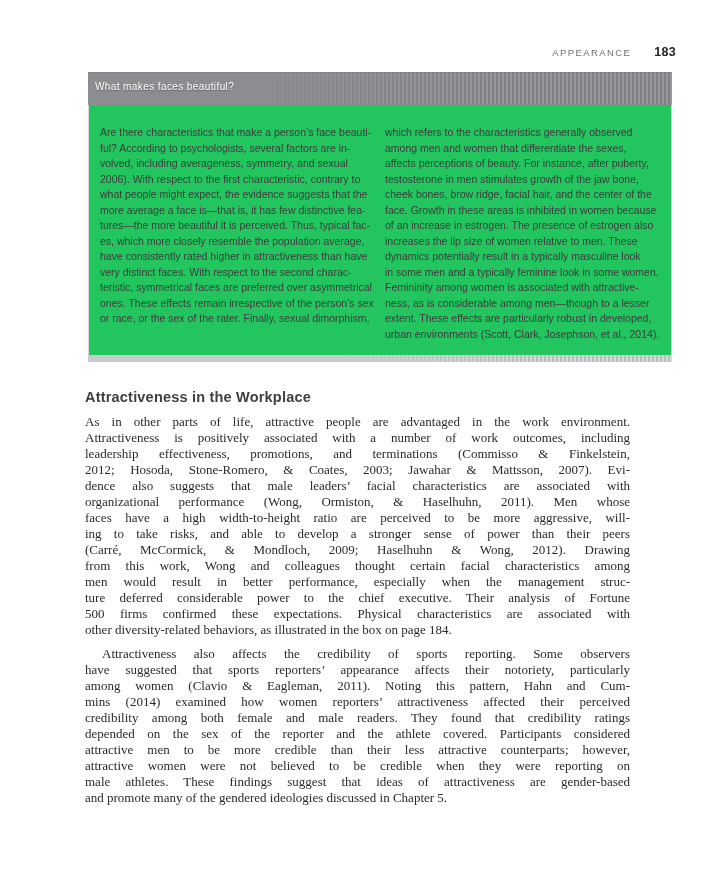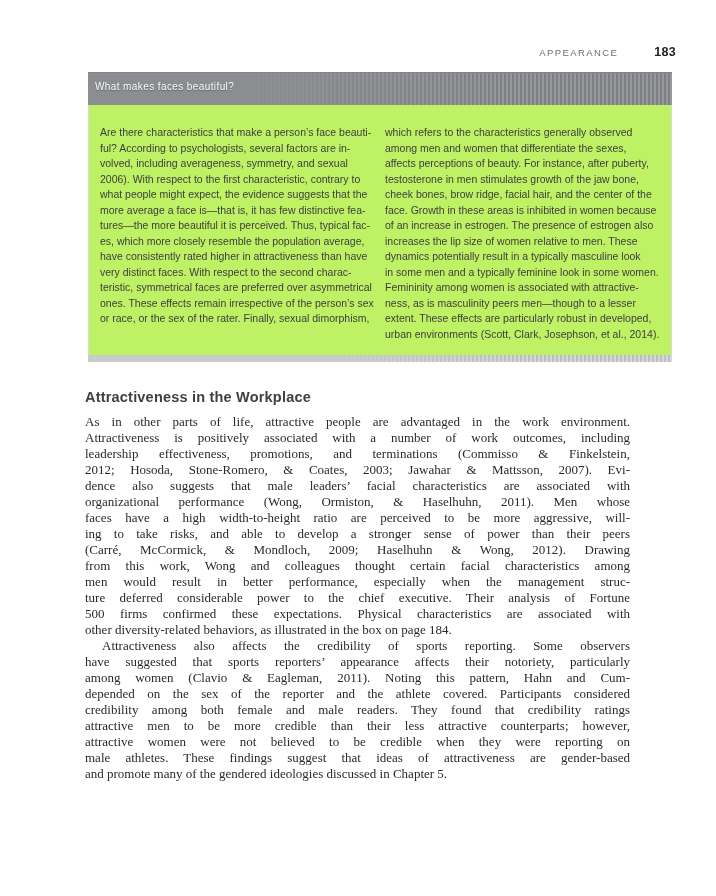--- a/index.html
+++ b/index.html
@@ -6,39 +6,39 @@
   body {
     width:716px; height:896px; position:relative; background:#ffffff;
     font-family:"Liberation Sans", sans-serif;
     -webkit-font-smoothing:antialiased;
   }
   .page { position:absolute; inset:0; background:#ffffff; overflow:hidden; }
 
   
   .running-header { position:absolute; top:42px; left:86px; width:590px; text-align:right; }
   .running-head { font-size:9.5px; letter-spacing:1.4px; color:#6d6e71; }
-  .page-number { font-size:12.5px; font-weight:bold; color:#232323; margin-left:36px; letter-spacing:0.3px; }
+  .page-number { font-size:12.5px; font-weight:bold; color:#232323; margin-left:23px; letter-spacing:0.3px; }
 
   
   .feature-box { position:absolute; left:88px; top:72px; width:584px; }
   .fb-header {
     height:32px; position:relative;
     background-color:#8c8e91;
     background-image:
       linear-gradient(90deg, #8b8d90 0%, #8b8d90 25%, rgba(139,141,144,0) 72%),
       repeating-linear-gradient(90deg, #7e8084 0px, #7e8084 2px, #96989b 2px, #96989b 4px);
     border-top:1px solid #828487;
   }
   .fb-title {
     position:absolute; left:7px; top:8px;
     color:#ffffff; font-weight:normal; font-size:10px; letter-spacing:0.4px;
     text-shadow:0 1px 1px rgba(70,70,72,0.65);
   }
   .fb-body {
-    background:#bef264;
+    background:#22c55e;
     border-left:1px solid #d9dadb; border-right:1px solid #d9dadb;
     padding:20px 10px 13px 11px;
     display:flex; gap:9px;
   }
   .fb-col { width:277px; font-size:10.5px; line-height:15.5px; color:#3c3c3e; }
   .fb-col .line { white-space:nowrap; }
   .fb-footer {
     height:7px;
     background-color:#c9cacc;
     background-image:
@@ -51,21 +51,21 @@
     position:absolute; left:85px; top:389px; margin:0;
     font-size:14.5px; font-weight:bold; color:#404040; letter-spacing:0.2px;
   }
   .body-text {
     position:absolute; left:85px; top:414px; width:545px;
     font-family:"Liberation Serif", serif;
     font-size:13px; line-height:16px; color:#2a2a2c;
   }
   .body-text .line { text-align:justify; text-align-last:justify; }
   .body-text .line.last { text-align-last:left; }
-  .paragraph.indent .line:first-child { text-indent:17px; }
+  .paragraph.indent .line:first-child { text-indent:17px;margin-top:8px; }
 </style>
 </head>
 <body>
 
 <div class="page">
 
   <div class="running-header">
     <span class="running-head">APPEARANCE</span><span class="page-number">183</span>
   </div>
 
@@ -94,21 +94,21 @@
           <div class="line">among men and women that differentiate the sexes,</div>
           <div class="line">affects perceptions of beauty. For instance, after puberty,</div>
           <div class="line">testosterone in men stimulates growth of the jaw bone,</div>
           <div class="line">cheek bones, brow ridge, facial hair, and the center of the</div>
           <div class="line">face. Growth in these areas is inhibited in women because</div>
           <div class="line">of an increase in estrogen. The presence of estrogen also</div>
           <div class="line">increases the lip size of women relative to men. These</div>
           <div class="line">dynamics potentially result in a typically masculine look</div>
           <div class="line">in some men and a typically feminine look in some women.</div>
           <div class="line">Femininity among women is associated with attractive-</div>
-          <div class="line">ness, as is masculinity peers men—though to a lesser</div>
+          <div class="line">ness, as is considerable among men—though to a lesser</div>
           <div class="line">extent. These effects are particularly robust in developed,</div>
           <div class="line last">urban environments (Scott, Clark, Josephson, et al., 2014).</div>
         </div>
     </div>
     <div class="fb-footer"></div>
   </div>
 
   <h2 class="section-heading">Attractiveness in the Workplace</h2>
 
   <div class="body-text">
@@ -125,22 +125,23 @@
         <div class="line">from this work, Wong and colleagues thought certain facial characteristics among</div>
         <div class="line">men would result in better performance, especially when the management struc-</div>
         <div class="line">ture deferred considerable power to the chief executive. Their analysis of Fortune</div>
         <div class="line">500 firms confirmed these expectations. Physical characteristics are associated with</div>
         <div class="line last">other diversity-related behaviors, as illustrated in the box on page 184.</div>
       </div>
     <div class="paragraph indent">
         <div class="line">Attractiveness also affects the credibility of sports reporting. Some observers</div>
         <div class="line">have suggested that sports reporters’ appearance affects their notoriety, particularly</div>
         <div class="line">among women (Clavio &amp; Eagleman, 2011). Noting this pattern, Hahn and Cum-</div>
+        <div class="line">mins (2014) examined how women reporters’ attractiveness affected their perceived</div>
+        <div class="line">credibility among both female and male readers. They found that credibility ratings</div>
         <div class="line">depended on the sex of the reporter and the athlete covered. Participants considered</div>
-        <div class="line">credibility among both female and male readers. They found that credibility ratings</div>
         <div class="line">attractive men to be more credible than their less attractive counterparts; however,</div>
         <div class="line">attractive women were not believed to be credible when they were reporting on</div>
         <div class="line">male athletes. These findings suggest that ideas of attractiveness are gender-based</div>
         <div class="line last">and promote many of the gendered ideologies discussed in Chapter 5.</div>
       </div>
   </div>
 
 </div>
 
 </body></html>

